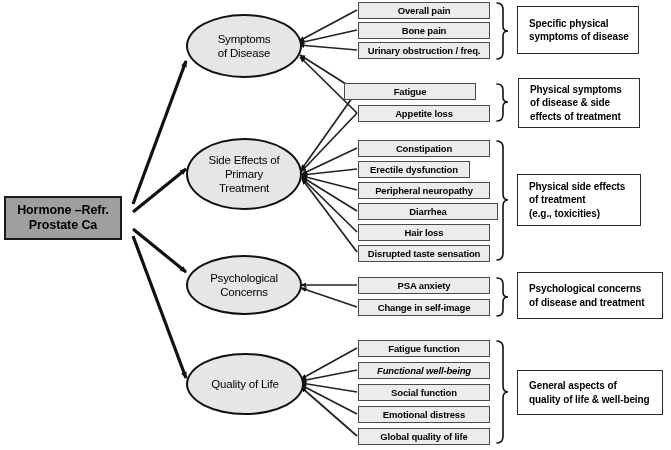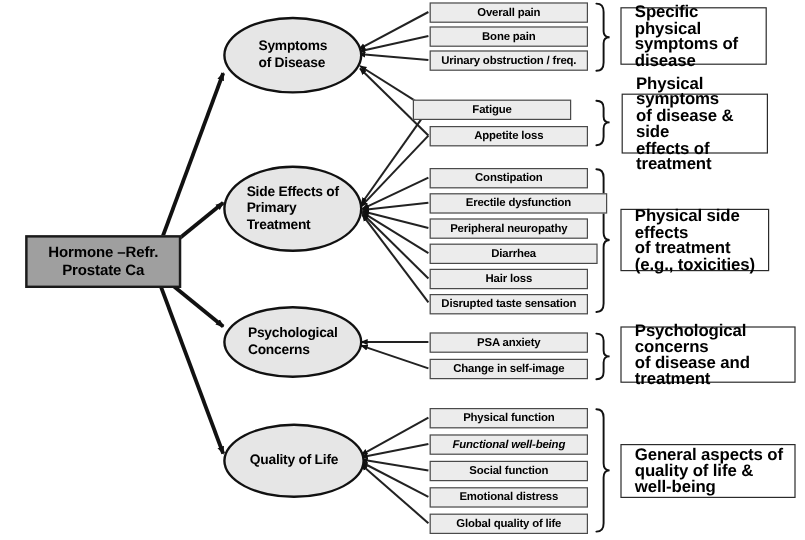--- a/index.html
+++ b/index.html
@@ -52,22 +52,23 @@
     border: 2.5px solid #111;
     border-radius: 50%;
     background: #e6e6e6;
     display: flex;
     align-items: center;
     justify-content: center;
     z-index: 4;
   }
   .ellipse .ell-label {
     font-size: 11.5px;
-    font-weight: bold;
-    color: #000;
+    font-weight: normal;
+    color: #000;
+    text-align: center;
     line-height: 14px;
     letter-spacing: -0.2px;
   }
 
   
   .leaf {
     position: absolute;
     box-sizing: border-box;
     border: 1.5px solid #4a4a4a;
     background: #ececec;
@@ -91,21 +92,21 @@
     position: absolute;
     box-sizing: border-box;
     border: 1.5px solid #2b2b2b;
     background: #ffffff;
     display: flex;
     align-items: center;
     z-index: 3;
     padding-left: 11px;
   }
   .desc .desc-label {
-    font-size: 14px;
+    font-size: 10px;
     font-weight: bold;
     color: #000;
     text-align: left;
     line-height: 13.5px;
     letter-spacing: -0.1px;
     white-space: pre-line;
   }
 </style>
 </head>
 <body>
@@ -167,21 +168,21 @@
       <path d="M497,84 Q503,84 503,90 L503,97 Q503,102 508,102 Q503,102 503,107 L503,114 Q503,121 497,121"></path>
 
       <path d="M497,141 Q503,141 503,148 L503,194 Q503,200 508,200 Q503,200 503,206 L503,253 Q503,260 497,260"></path>
 
       <path d="M497,278 Q503,278 503,284 L503,292 Q503,297 508,297 Q503,297 503,302 L503,310 Q503,316 497,316"></path>
 
       <path d="M497,341 Q503,341 503,348 L503,386 Q503,392 508,392 Q503,392 503,398 L503,436 Q503,443 497,443"></path>
     </g>
   </svg>
 
-  <div class="root-box" style="left:21px; top:196px; width:130px; height:44px;">
+  <div class="root-box" style="left:4px; top:196px; width:118px; height:44px;">
     <span class="root-label" style="white-space: pre-line;">Hormone –Refr.
 Prostate Ca</span>
   </div>
 
   <div class="ellipse" style="left:186px; top:14px; width:116px; height:64px;">
     <span class="ell-label" style="white-space: pre-line;">Symptoms
 of Disease</span>
   </div>
 
   <div class="ellipse" style="left:186px; top:138px; width:116px; height:72px;">
@@ -221,21 +222,21 @@
   </div>
   <div class="desc" style="left:518px; top:78px; width:122px; height:50px;">
     <span class="desc-label" style="white-space: pre-line;">Physical symptoms
 of disease &amp; side
 effects of treatment</span>
   </div>
 
   <div class="leaf" style="left:358px; top:140px; width:132px; height:17px;">
     <span class="leaf-label">Constipation</span>
   </div>
-  <div class="leaf" style="left:358px; top:161px; width:148px; height:17px;">
+  <div class="leaf" style="left:358px; top:161px; width:112px; height:17px;">
     <span class="leaf-label">Erectile dysfunction</span>
   </div>
   <div class="leaf" style="left:358px; top:182px; width:132px; height:17px;">
     <span class="leaf-label">Peripheral neuropathy</span>
   </div>
   <div class="leaf" style="left:358px; top:203px; width:140px; height:17px;">
     <span class="leaf-label">Diarrhea</span>
   </div>
   <div class="leaf" style="left:358px; top:224px; width:132px; height:17px;">
     <span class="leaf-label">Hair loss</span>
@@ -254,21 +255,21 @@
   </div>
   <div class="leaf" style="left:358px; top:299px; width:132px; height:17px;">
     <span class="leaf-label">Change in self-image</span>
   </div>
   <div class="desc" style="left:517px; top:272px; width:146px; height:47px;">
     <span class="desc-label" style="white-space: pre-line;">Psychological concerns
 of disease and treatment</span>
   </div>
 
   <div class="leaf" style="left:358px; top:340px; width:132px; height:17px;">
-    <span class="leaf-label">Physical function</span>
+    <span class="leaf-label">Fatigue function</span>
   </div>
   <div class="leaf" style="left:358px; top:362px; width:132px; height:17px;font-style:italic;">
     <span class="leaf-label">Functional well-being</span>
   </div>
   <div class="leaf" style="left:358px; top:384px; width:132px; height:17px;">
     <span class="leaf-label">Social function</span>
   </div>
   <div class="leaf" style="left:358px; top:406px; width:132px; height:17px;">
     <span class="leaf-label">Emotional distress</span>
   </div>

